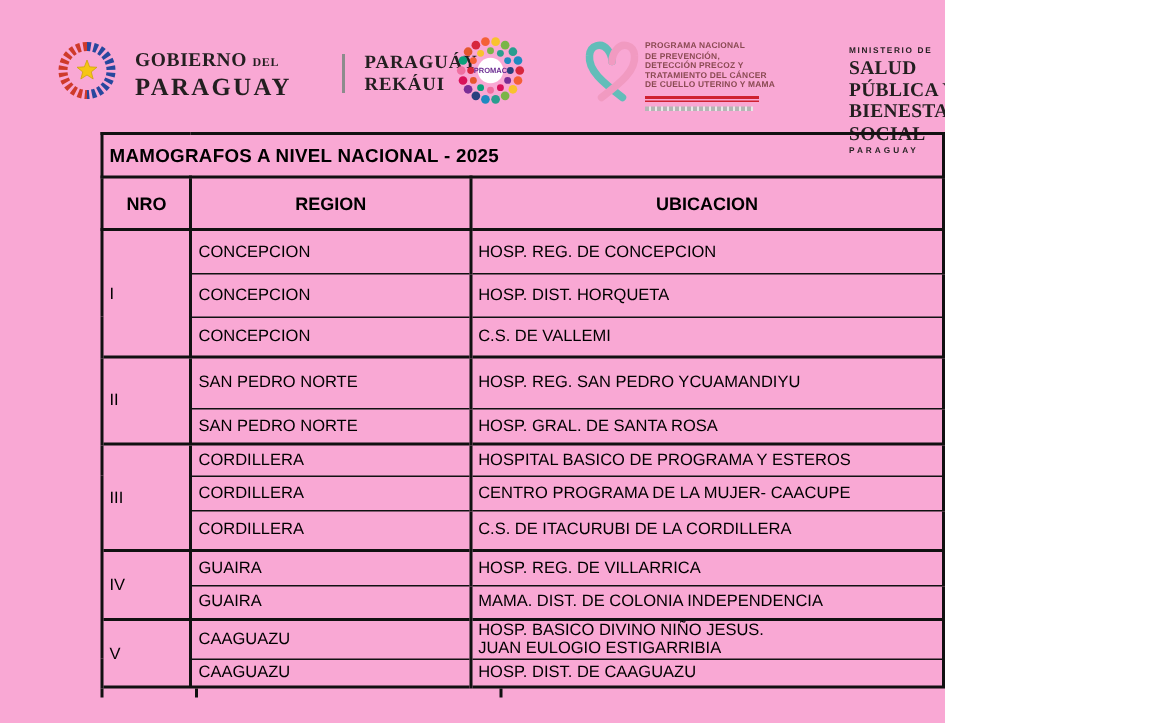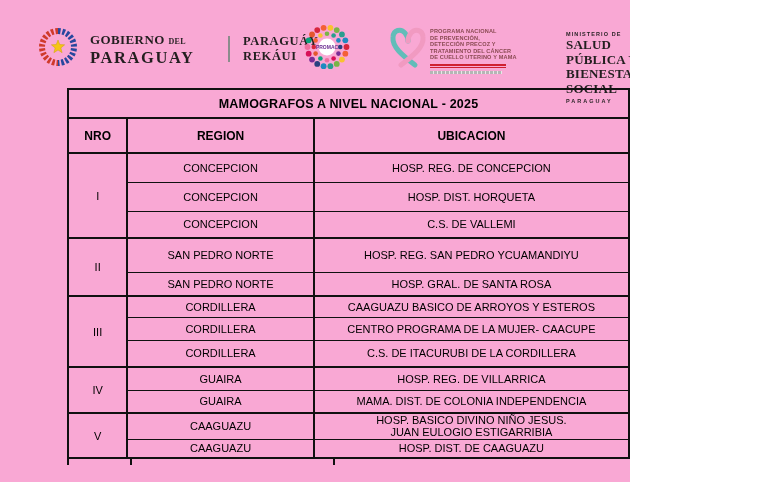--- a/index.html
+++ b/index.html
@@ -31,21 +31,21 @@
   .micro-top { font-size:5.5px; font-weight:bold; letter-spacing:1.1px; line-height:7px; }
   .min-line  { font-size:13px; font-weight:bold; letter-spacing:.2px; line-height:14.5px; }
   .min-bottom{ font-size:5.5px; font-weight:bold; letter-spacing:2px; line-height:8px; margin-top:1px; }
   .tes-line  { font-size:11.5px; font-weight:bold; letter-spacing:.2px; line-height:13px;text-align:center; }
   .tes-micro { font-size:5px; font-weight:bold; letter-spacing:.9px; line-height:7px; }
 
   
   .doc-table { border-collapse:collapse; table-layout:fixed; border:2px solid #111; }
   .doc-table td, .doc-table th {
     border:1px solid #111; border-left-width:2px; border-right-width:2px;
-    padding:0 4px; text-align:center; vertical-align:middle; overflow:hidden;
+    padding:0 4px; vertical-align:middle; overflow:hidden;
   }
   .title-cell { height:27px; font-weight:bold; font-size:12.5px; letter-spacing:.2px; border:2px solid #111 !important; }
   .doc-table th { height:33px; font-size:12px; border:2px solid #111;margin-left:26px; }
   .doc-table tbody td { font-size:11px; }
   tr.group-start td { border-top-width:2px; }
   .cell-nro { font-size:11px; }
   .cell-ubicacion { white-space:pre-line; line-height:12px; }
 
   .stub { position:absolute; width:2px; height:6px; background:#111; top:459px; }
 </style>
@@ -186,21 +186,21 @@
             <td class="cell-region">SAN PEDRO NORTE</td>
             <td class="cell-ubicacion">HOSP. REG. SAN PEDRO YCUAMANDIYU</td>
           </tr>
           <tr style="height: 24px;">
             <td class="cell-region">SAN PEDRO NORTE</td>
             <td class="cell-ubicacion">HOSP. GRAL. DE SANTA ROSA</td>
           </tr>
           <tr class="group-start" style="height: 21px;">
             <td rowspan="3" class="cell-nro">III</td>
             <td class="cell-region">CORDILLERA</td>
-            <td class="cell-ubicacion">CAAGUAZU BASICO DE ARROYOS Y ESTEROS</td>
+            <td class="cell-ubicacion">HOSPITAL BASICO DE PROGRAMA Y ESTEROS</td>
           </tr>
           <tr style="height: 23px;">
             <td class="cell-region">CORDILLERA</td>
             <td class="cell-ubicacion">CENTRO PROGRAMA DE LA MUJER- CAACUPE</td>
           </tr>
           <tr style="height: 27px;">
             <td class="cell-region">CORDILLERA</td>
             <td class="cell-ubicacion">C.S. DE ITACURUBI DE LA CORDILLERA</td>
           </tr>
           <tr class="group-start" style="height: 23px;">

